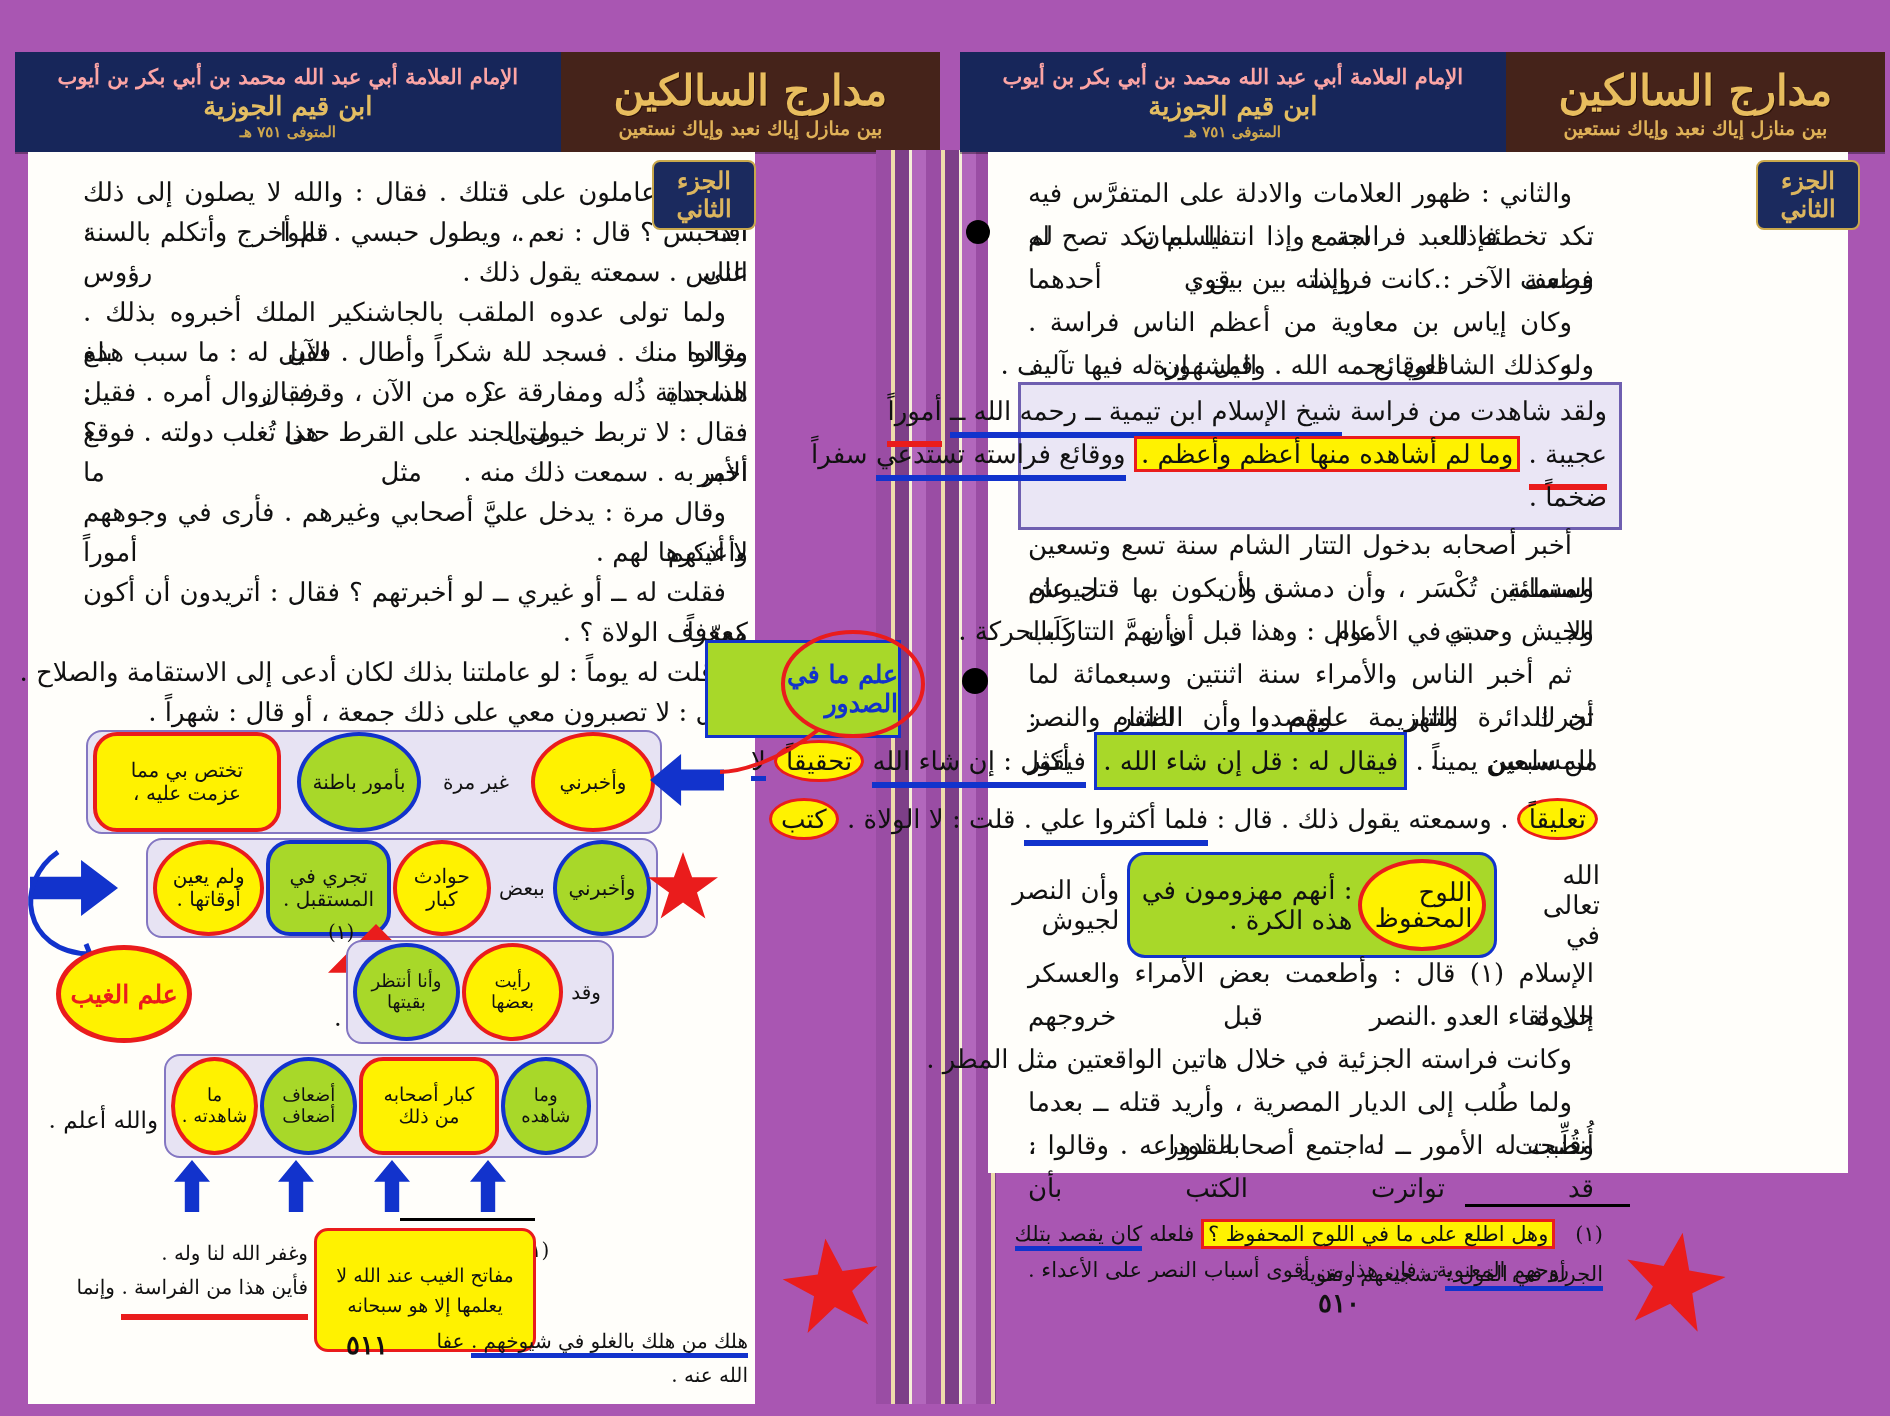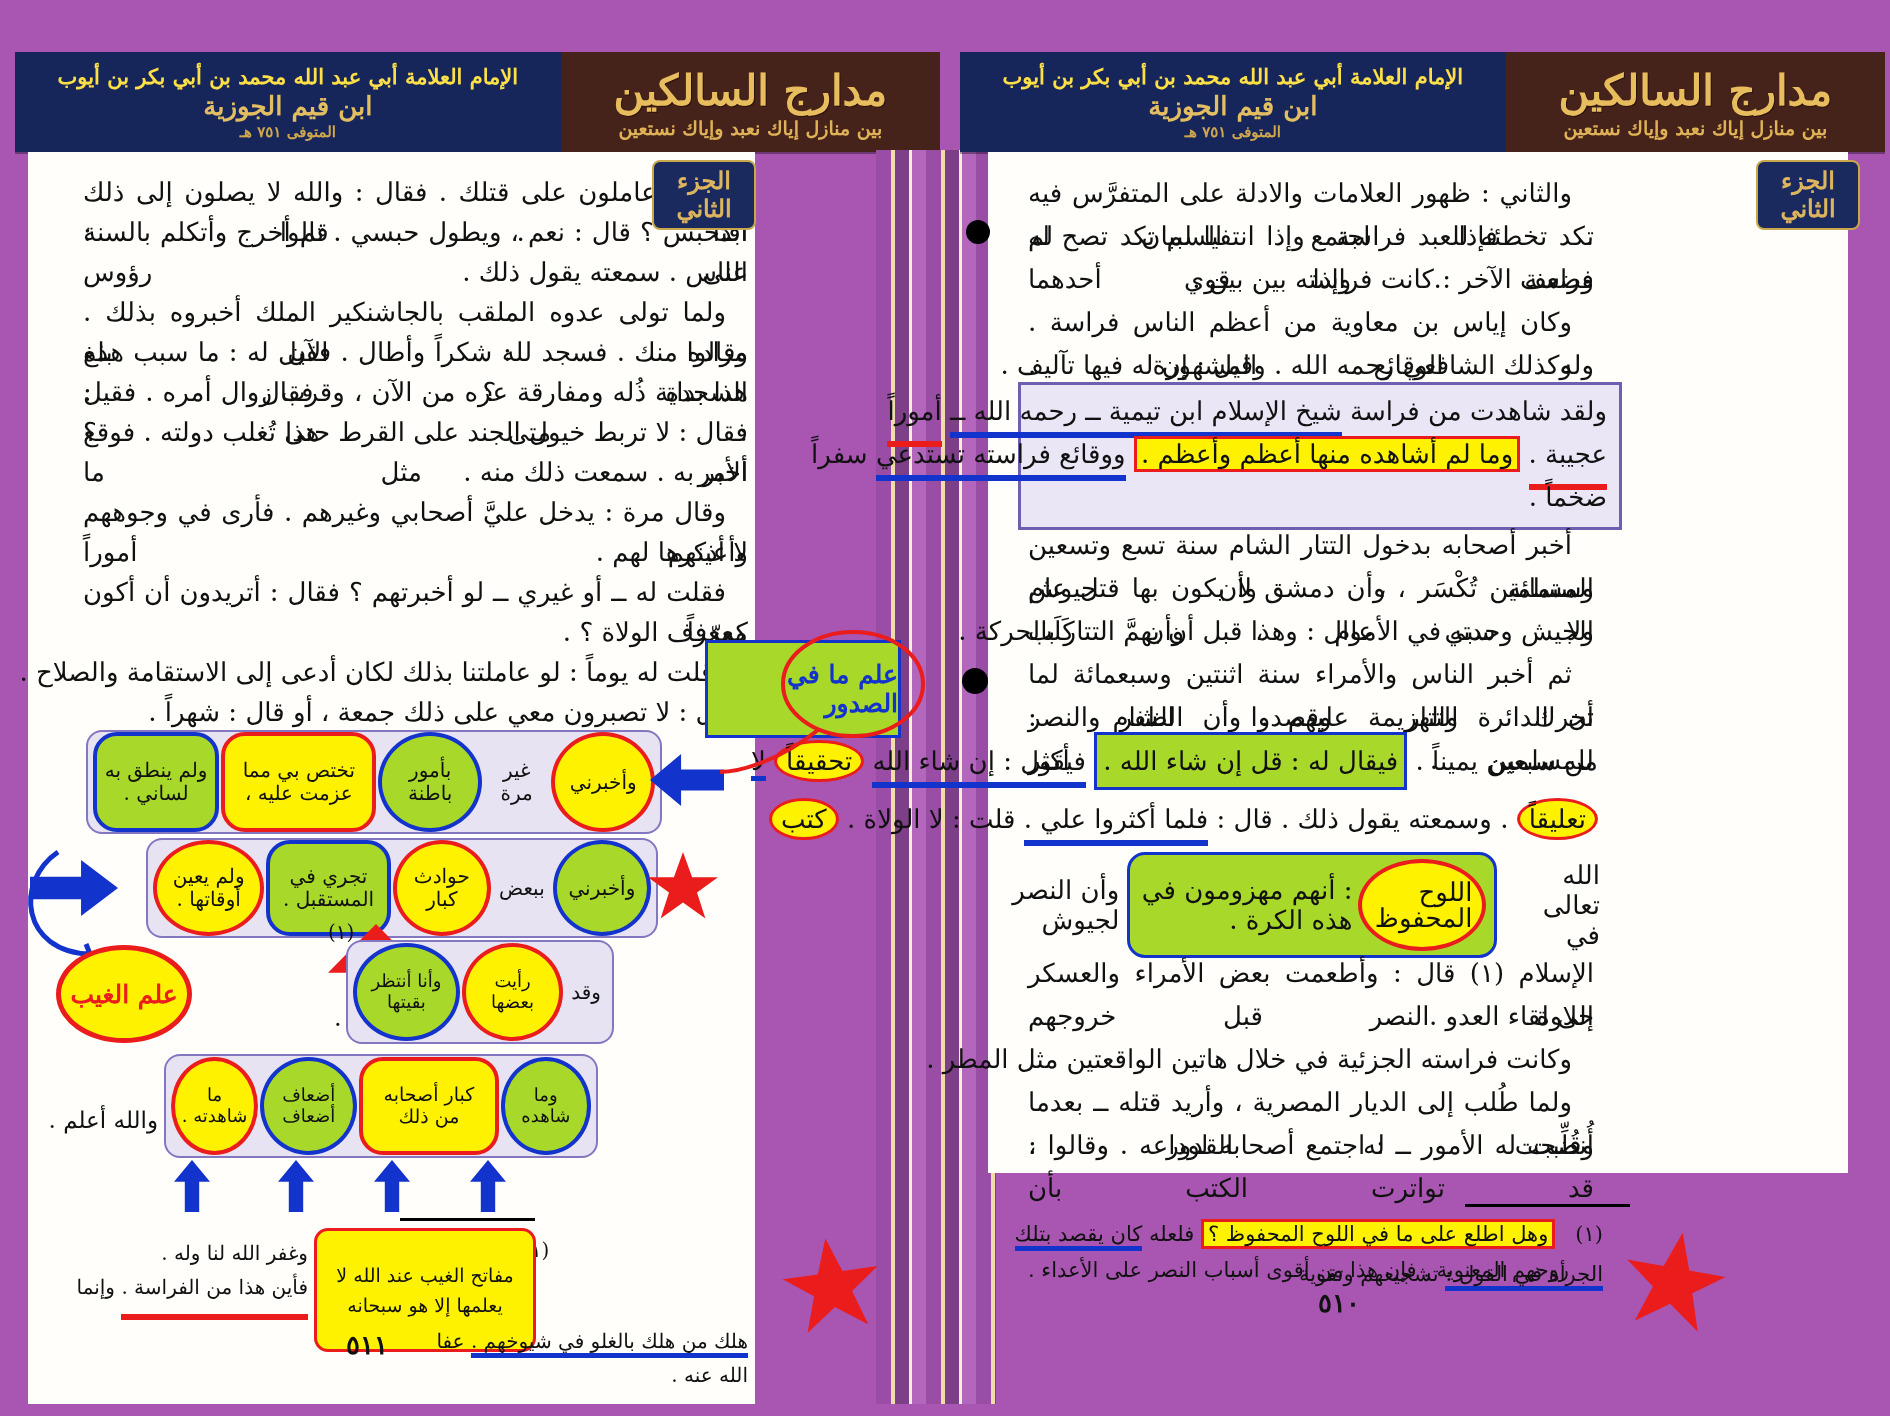--- a/index.html
+++ b/index.html
@@ -3,21 +3,21 @@
 <meta charset="utf-8">
 <style>
   html,body{margin:0;padding:0;}
   #screen{position:relative;width:1890px;height:1416px;background:#a956b2;overflow:hidden;
           font-family:"DejaVu Serif", serif;color:#111;}
   .abs{position:absolute;}
   
   .hdr{display:flex;height:100px;box-shadow:0 2px 0 rgba(0,0,0,.35);}
   .hdr .navy{background:#17265a;width:59%;display:flex;flex-direction:column;align-items:center;justify-content:center;gap:2px;}
   .hdr .maroon{background:#45231a;width:41%;display:flex;flex-direction:column;align-items:center;justify-content:center;gap:2px;}
-  .gold1{color:#fde047;font-weight:bold;font-size:21px;white-space:nowrap;direction:rtl;}
+  .gold1{color:#fca5a5;font-weight:bold;font-size:21px;white-space:nowrap;direction:rtl;}
   .gold2{color:#e3bd62;font-weight:bold;font-size:26px;direction:rtl;}
   .gold3{color:#cfa84e;font-weight:bold;font-size:15px;direction:rtl;}
   .gtitle{color:#e8bd5e;font-weight:bold;font-size:42px;direction:rtl;text-shadow:1px 1px 0 #2b1109;}
   .gsub{color:#e0b258;font-weight:bold;font-size:19px;direction:rtl;}
   .badge{background:#1b2a5e;border:2px solid #c9a84c;border-radius:8px;color:#dcb55e;font-weight:bold;
          font-size:24px;display:flex;align-items:center;justify-content:center;text-align:center;direction:rtl;line-height:1.15;}
   
   .page{background:#fffefa;}
   .gutter{background:repeating-linear-gradient(90deg,#9a4da4 0px,#9a4da4 15px,#eedcab 15px,#eedcab 19px,#7d3f88 19px,#7d3f88 33px,#f5efd9 33px,#f5efd9 36px,#b267bc 36px,#b267bc 50px);}
   .tline{height:40px;line-height:40px;font-size:26px;direction:rtl;text-align:right;white-space:nowrap;}
@@ -90,21 +90,20 @@
       <div class="tline">كمعرف الولاة ؟ .</div>
       <div class="tline ind">وقلت له يوماً : لو عاملتنا بذلك لكان أدعى إلى الاستقامة والصلاح .</div>
       <div class="tline">فقال : لا تصبرون معي على ذلك جمعة ، أو قال : شهراً .</div>
     </div>
 
     <div class="strip" style="left:58px;top:578px;width:562px;height:100px;">
       <div class="it ye" style="width:104px;height:88px;">وأخبرني</div>
       <div class="it plain">غير مرة</div>
       <div class="it ge" style="width:104px;height:88px;">بأمور باطنة</div>
       <div class="it yr" style="width:168px;height:88px;">تختص بي مما عزمت عليه ،</div>
-      <div class="it gr" style="width:132px;height:88px;">ولم ينطق به لساني .</div>
     </div>
     <div class="abs blue arrow-left" style="left:622px;top:602px;width:74px;height:52px;"></div>
 
     <div class="strip" style="left:118px;top:686px;width:498px;height:96px;">
       <div class="it ge" style="width:96px;height:84px;">وأخبرني</div>
       <div class="it plain">ببعض</div>
       <div class="it ye" style="width:96px;height:84px;">حوادث كبار</div>
       <div class="it gr" style="width:128px;height:84px;">تجري في المستقبل .</div>
       <div class="it ye" style="width:112px;height:84px;">ولم يعين أوقاتها .</div>
     </div>

